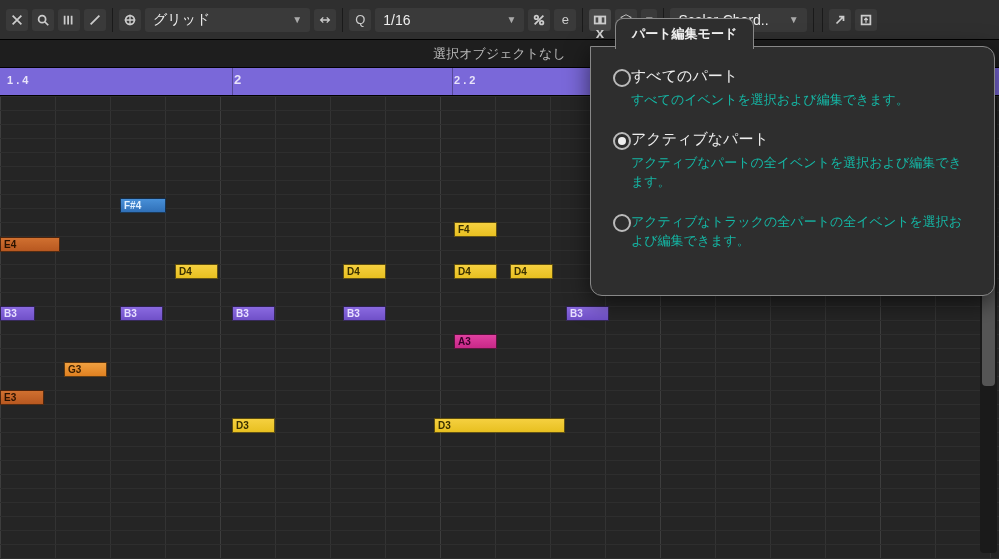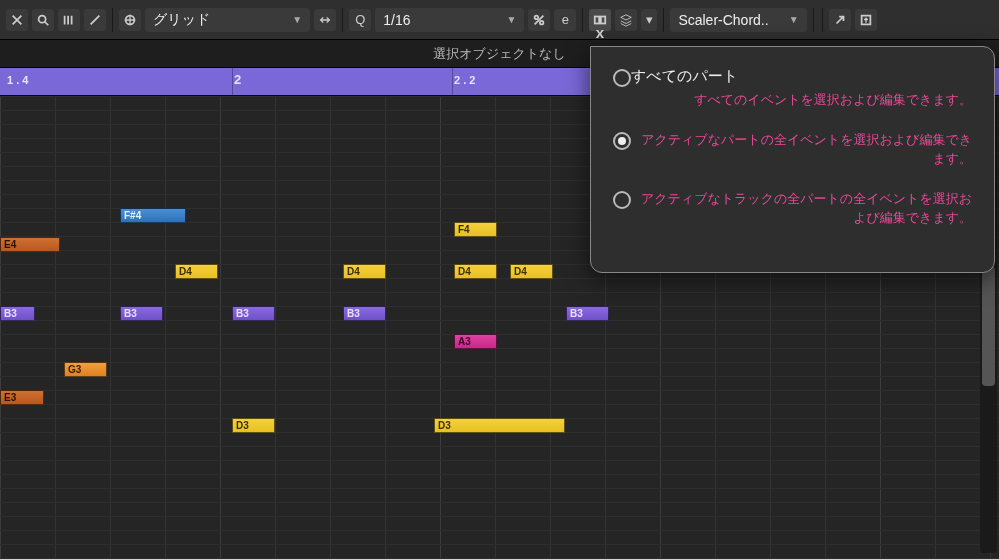--- a/index.html
+++ b/index.html
@@ -40,21 +40,21 @@
   
   .popover { position: absolute; top: 46px; left: 590px; width: 405px; background: #2e2e2e; border: 1px solid #888; border-radius: 0 12px 12px 12px; box-shadow: 0 6px 24px rgba(0,0,0,0.6); z-index: 50; }
   .popover-tab { position: absolute; top: -29px; left: 24px; background: #2e2e2e; border: 1px solid #888; border-bottom: none; border-radius: 8px 8px 0 0; padding: 6px 16px; font-size: 13px; font-weight: 600; color: #eee; }
   .popover-close { position: absolute; top: -26px; left: -2px; width: 22px; height: 22px; color: #ccc; font-size: 15px; font-weight: 700; display:flex; align-items:center; justify-content:center; cursor:pointer; }
   .popover-body { padding: 20px 22px 24px 22px; }
   .radio-row { display: flex; margin-bottom: 20px; }
   .radio { flex-shrink: 0; width: 18px; height: 18px; border: 2px solid #bbb; border-radius: 50%; margin-top: 2px; display:flex; align-items:center; justify-content:center; cursor:pointer; }
   .radio.selected::after { content:""; width:8px; height:8px; background:#eee; border-radius:50%; }
   .radio-texts { flex: 1; }
   .radio-title { font-size: 15px; color: #eee; margin-bottom: 4px; }
-  .radio-desc { font-size: 13px; color: #ec4899; line-height: 1.5; text-align: right; }
+  .radio-desc { font-size: 13px; color: #14b8a6; line-height: 1.5; }
   
   .scrollbar { position:absolute; right:2px; top:96px; bottom:6px; width:17px; }
   .scroll-track { position:absolute; inset:0; background:#1a1a1a; border-radius:4px; }
   .scroll-thumb { position:absolute; left:2px; right:2px; top:170px; height:120px; background:#555; border-radius:4px; }
 </style>
 </head>
 <body>
 
 <div class="toolbar">
   <div class="tool-btn">
@@ -206,21 +206,21 @@
       <div class="hline" style="top: 364px;"></div>
       <div class="hline" style="top: 378px;"></div>
       <div class="hline" style="top: 392px;"></div>
       <div class="hline" style="top: 406px;"></div>
       <div class="hline" style="top: 420px;"></div>
       <div class="hline" style="top: 434px;"></div>
       <div class="hline" style="top: 448px;"></div>
       <div class="hline" style="top: 462px;"></div>
     </div>
   <div id="notes">
-      <div class="note blue" style="left: 120px; top: 112px; width: 66px;">F#4</div>
+      <div class="note blue" style="left: 120px; top: 102px; width: 46px;">F#4</div>
       <div class="note yellow" style="left: 454px; top: 126px; width: 43px;">F4</div>
       <div class="note orange-d" style="left: 0px; top: 141px; width: 60px;">E4</div>
       <div class="note yellow" style="left: 175px; top: 168px; width: 43px;">D4</div>
       <div class="note yellow" style="left: 343px; top: 168px; width: 43px;">D4</div>
       <div class="note yellow" style="left: 454px; top: 168px; width: 43px;">D4</div>
       <div class="note yellow" style="left: 510px; top: 168px; width: 43px;">D4</div>
       <div class="note purple" style="left: 0px; top: 210px; width: 35px;">B3</div>
       <div class="note purple" style="left: 120px; top: 210px; width: 43px;">B3</div>
       <div class="note purple" style="left: 232px; top: 210px; width: 43px;">B3</div>
       <div class="note purple" style="left: 343px; top: 210px; width: 43px;">B3</div>
@@ -233,31 +233,33 @@
     </div>
 </div>
 
 <div class="scrollbar">
   <div class="scroll-track"></div>
   <div class="scroll-thumb"></div>
 </div>
 
 <div class="popover">
   <div class="popover-close">x</div>
+  <div class="popover-tab">パート編集モード</div>
   <div class="popover-body" id="popover-body">
       <div class="radio-row">
         <div class="radio"></div>
         <div class="radio-texts">
           <div class="radio-title">すべてのパート</div>
           <div class="radio-desc">すべてのイベントを選択および編集できます。</div>
         </div>
       </div>
       <div class="radio-row">
         <div class="radio selected"></div>
         <div class="radio-texts">
+          <div class="radio-title">アクティブなパート</div>
           <div class="radio-desc">アクティブなパートの全イベントを選択および編集できます。</div>
         </div>
       </div>
       <div class="radio-row">
         <div class="radio"></div>
         <div class="radio-texts">
           <div class="radio-desc">アクティブなトラックの全パートの全イベントを選択および編集できます。</div>
         </div>
       </div>
     </div>

